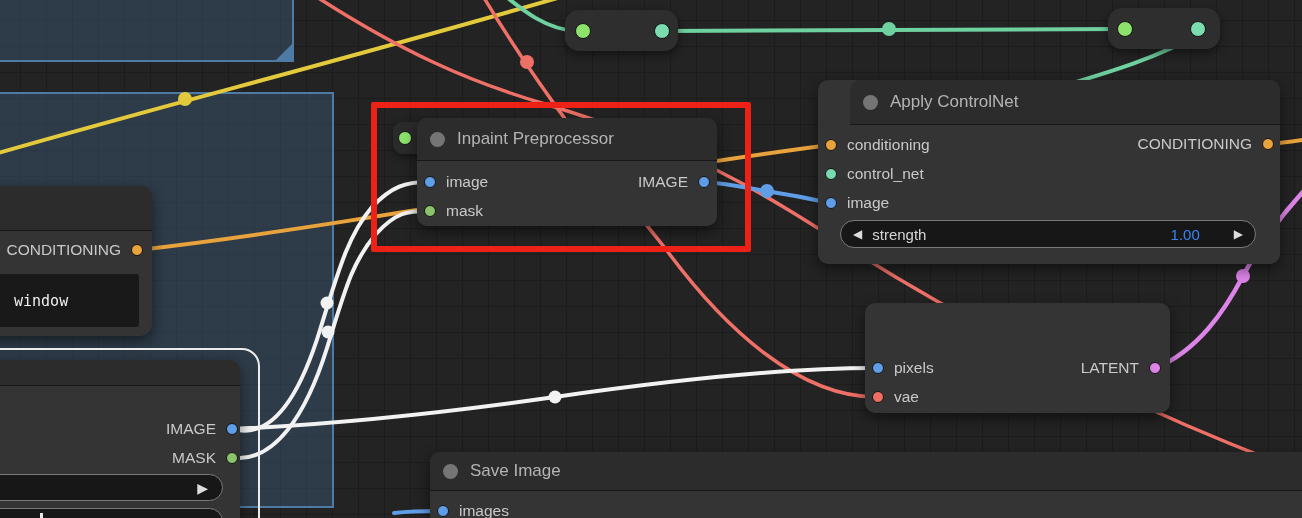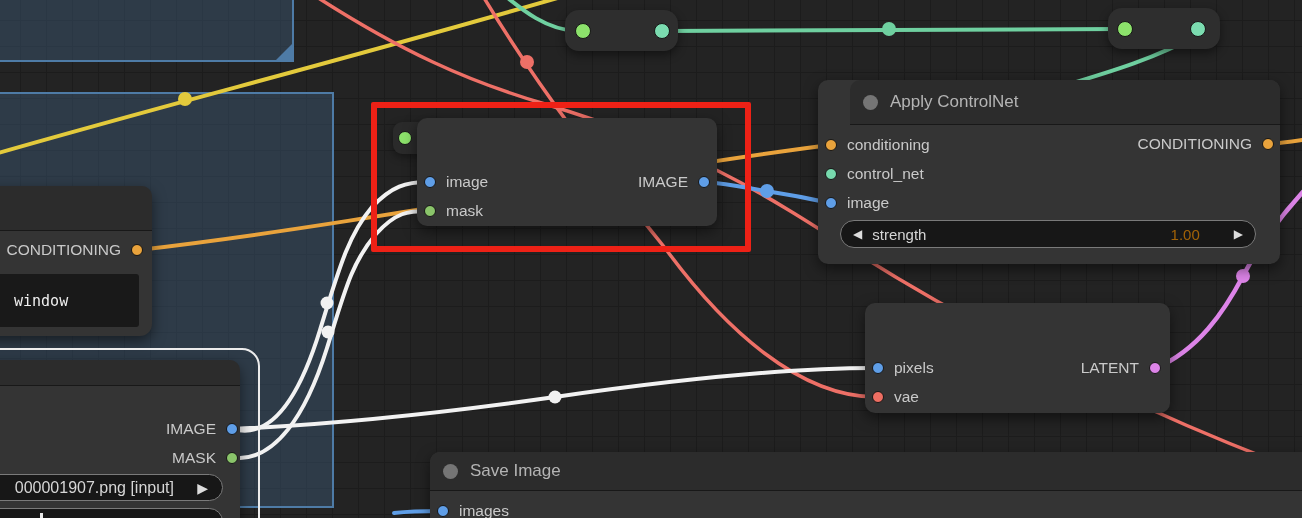--- a/index.html
+++ b/index.html
@@ -89,20 +89,24 @@
     <div class="textbox" style="left:10px;top:88px;width:199px;height:53px;">
       <span class="mono" style="margin-left:74px;">window</span>
     </div>
   </div>
 
   <div class="mini-node" style="left:393px;top:122px;width:52px;height:32px;">
     <div class="rdot" style="left:5px;top:9px;width:14px;height:14px;background:#8ce26b;"></div>
   </div>
 
   <div class="node" style="left:417px;top:118px;width:300px;height:108px;">
+    <div class="hdr" style="height:42px;">
+      <div class="collapse-dot"></div>
+      <span class="title">Inpaint Preprocessor</span>
+    </div>
     <div class="row" style="top:53px;left:7px;">
       <div class="port" style="background:#5f9ee7;"></div>
       <span>image</span>
     </div>
     <div class="row" style="top:82px;left:7px;">
       <div class="port" style="background:#8ac46a;"></div>
       <span>mask</span>
     </div>
     <div class="row out" style="top:53px;right:7px;">
       <div class="port" style="background:#5f9ee7;"></div>
@@ -128,21 +132,21 @@
       <span>image</span>
     </div>
     <div class="row out" style="top:53px;right:6px;">
       <div class="port" style="background:#e9a33c;"></div>
       <span>CONDITIONING</span>
     </div>
     <div class="pill" style="left:22px;top:140px;width:416px;height:28px;padding:0 12px;gap:10px;">
       <span class="arrow">◀</span>
       <span>strength</span>
       <span style="flex:1;"></span>
-      <span style="color:#a16207;margin-right:24px;">1.00</span>
+      <span style="color:#3b82f6;margin-right:24px;">1.00</span>
       <span class="arrow">▶</span>
     </div>
   </div>
 
   <div class="node" style="left:865px;top:303px;width:305px;height:110px;">
     <div class="row" style="top:54px;left:7px;">
       <div class="port" style="background:#5f9ee7;"></div>
       <span>pixels</span>
     </div>
     <div class="row" style="top:83px;left:7px;">
@@ -171,21 +175,20 @@
     <div class="hdr" style="height:25px;"></div>
     <div class="row out" style="top:58px;right:2px;">
       <div class="port" style="background:#5f9ee7;"></div>
       <span>IMAGE</span>
     </div>
     <div class="row out" style="top:87px;right:2px;">
       <div class="port" style="background:#8ac46a;"></div>
       <span>MASK</span>
     </div>
     <div class="pill" style="left:8px;top:114px;width:285px;height:27px;">
-      <span style="position:absolute;right:48px;white-space:nowrap;font-size:16px;">000001907.png [input]</span>
       <span class="arrow" style="position:absolute;right:14px;font-size:14px;">▶</span>
     </div>
     <div class="pill" style="left:8px;top:148px;width:285px;height:27px;">
       <span style="position:absolute;left:101px;top:4px;width:3px;height:11px;background:#e8e8e8;"></span>
     </div>
   </div>
 
   <div class="highlight" style="left:371px;top:102px;width:368px;height:138px;"></div>
 
 </div>

